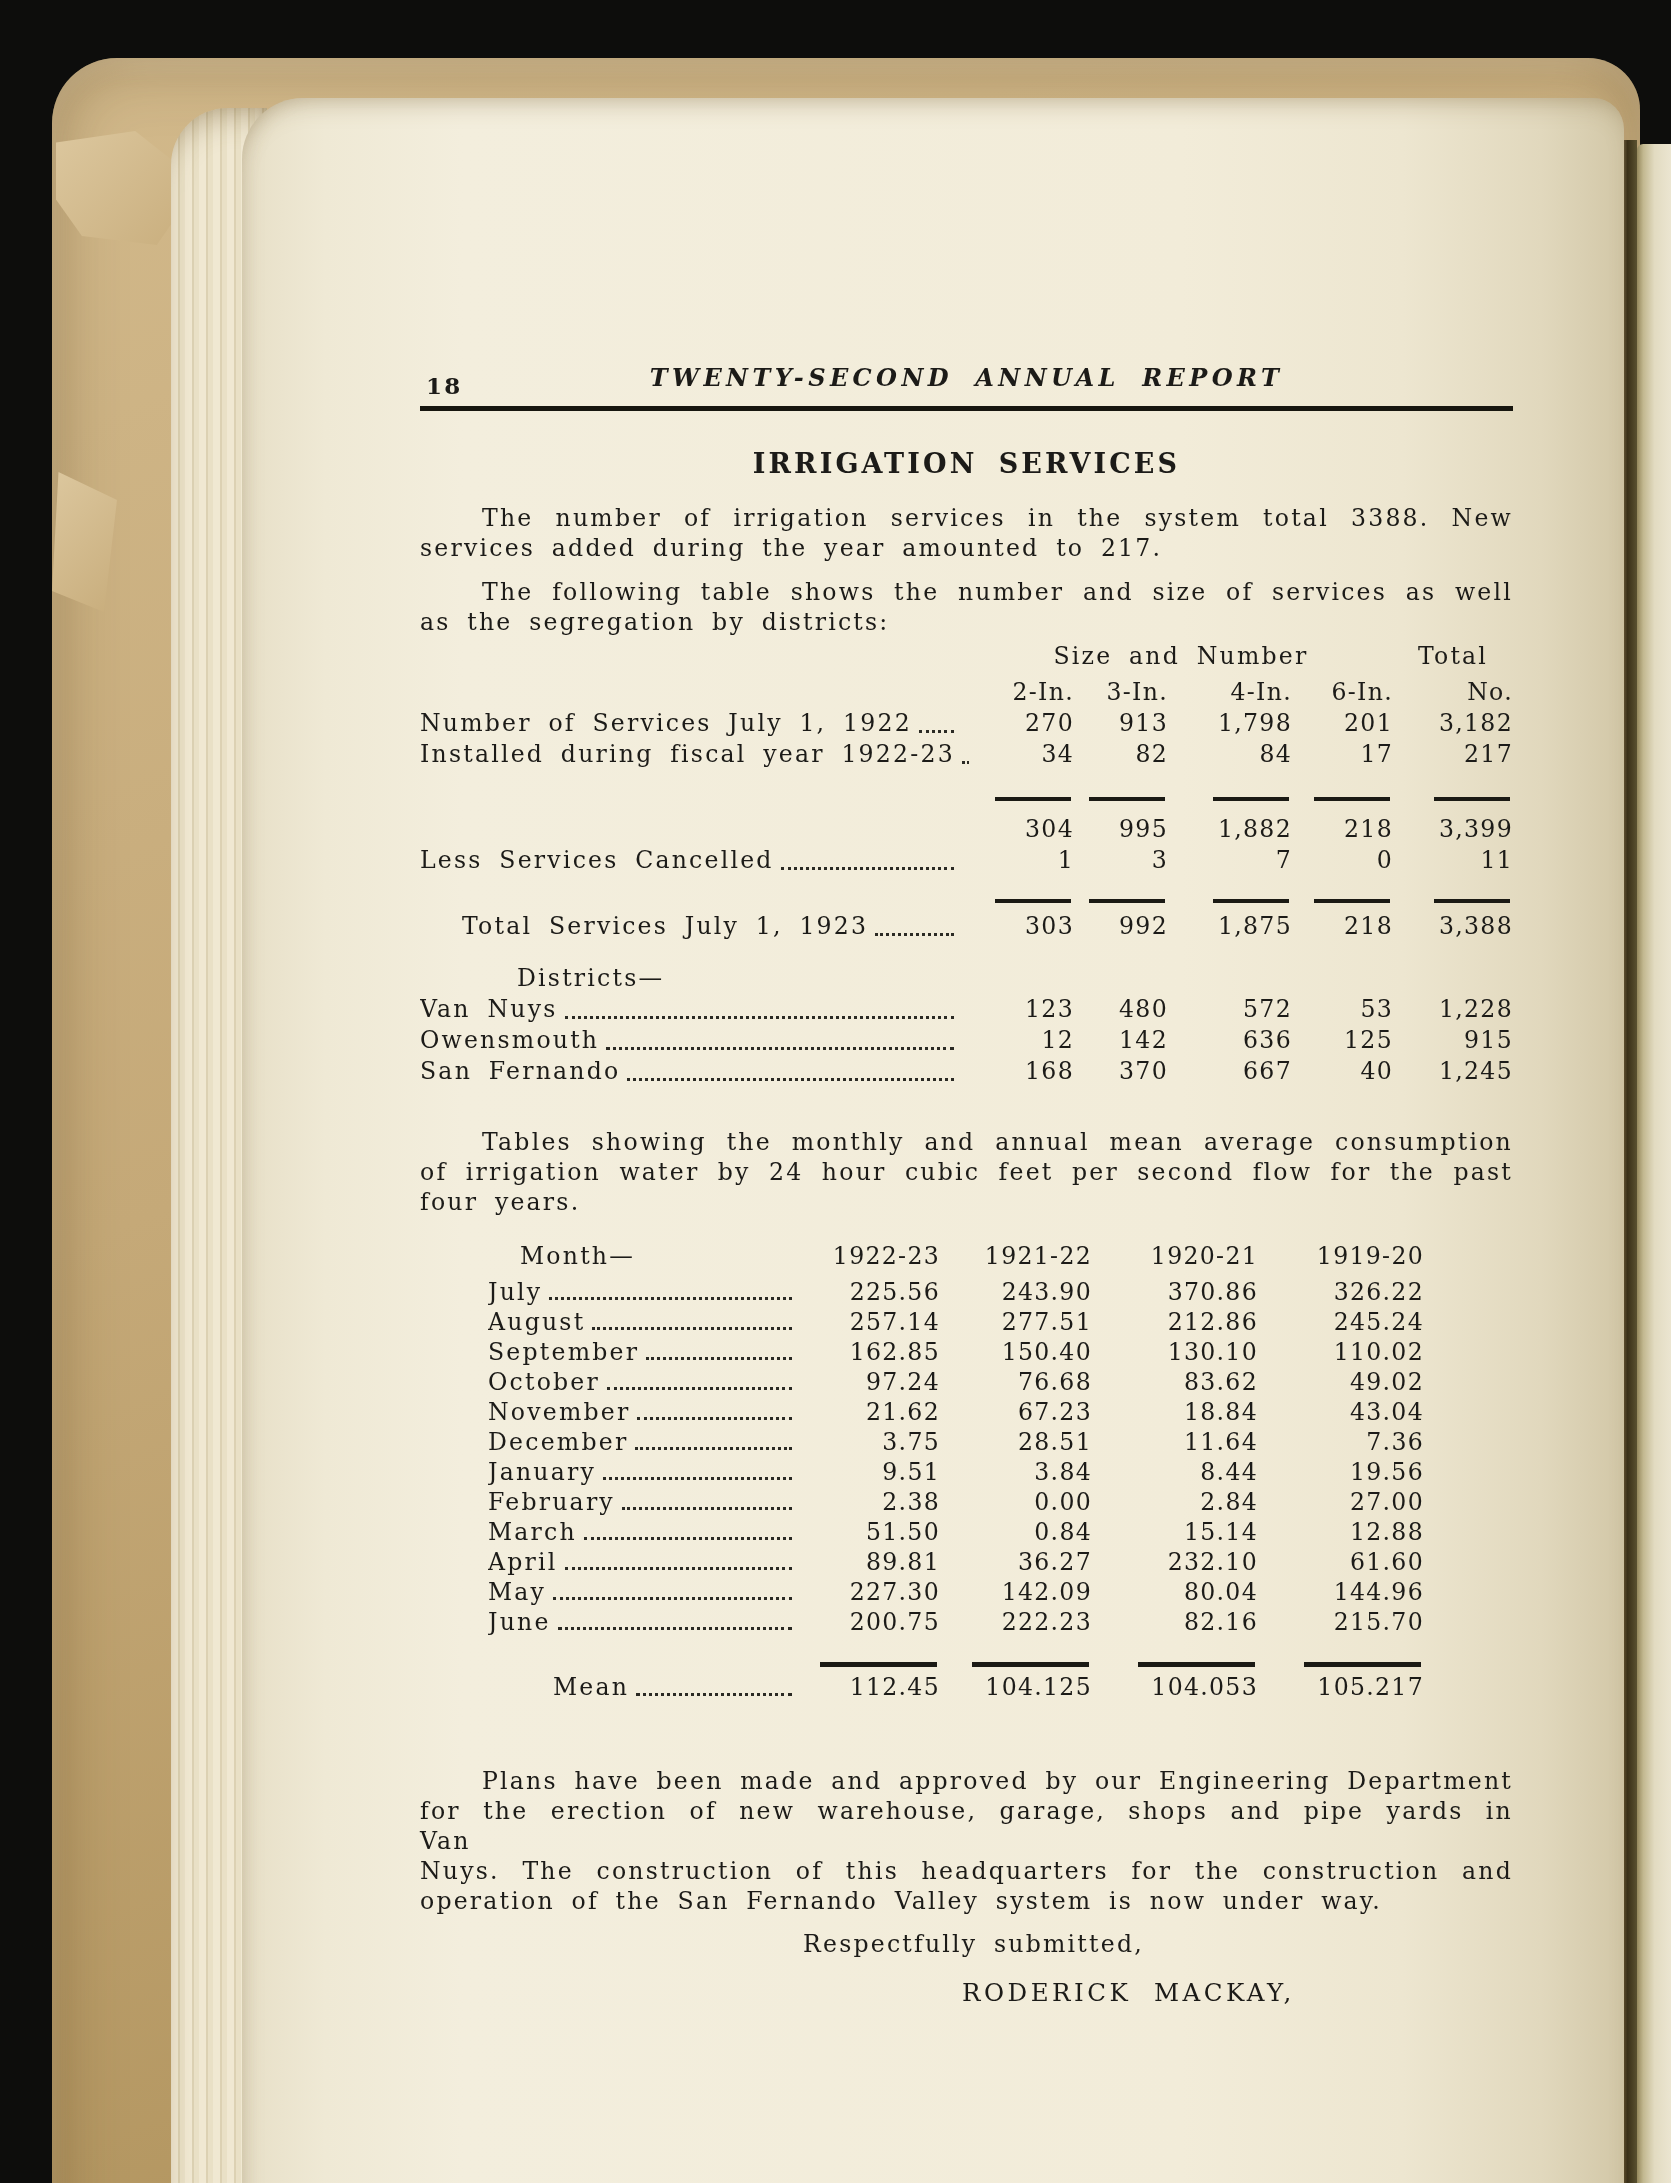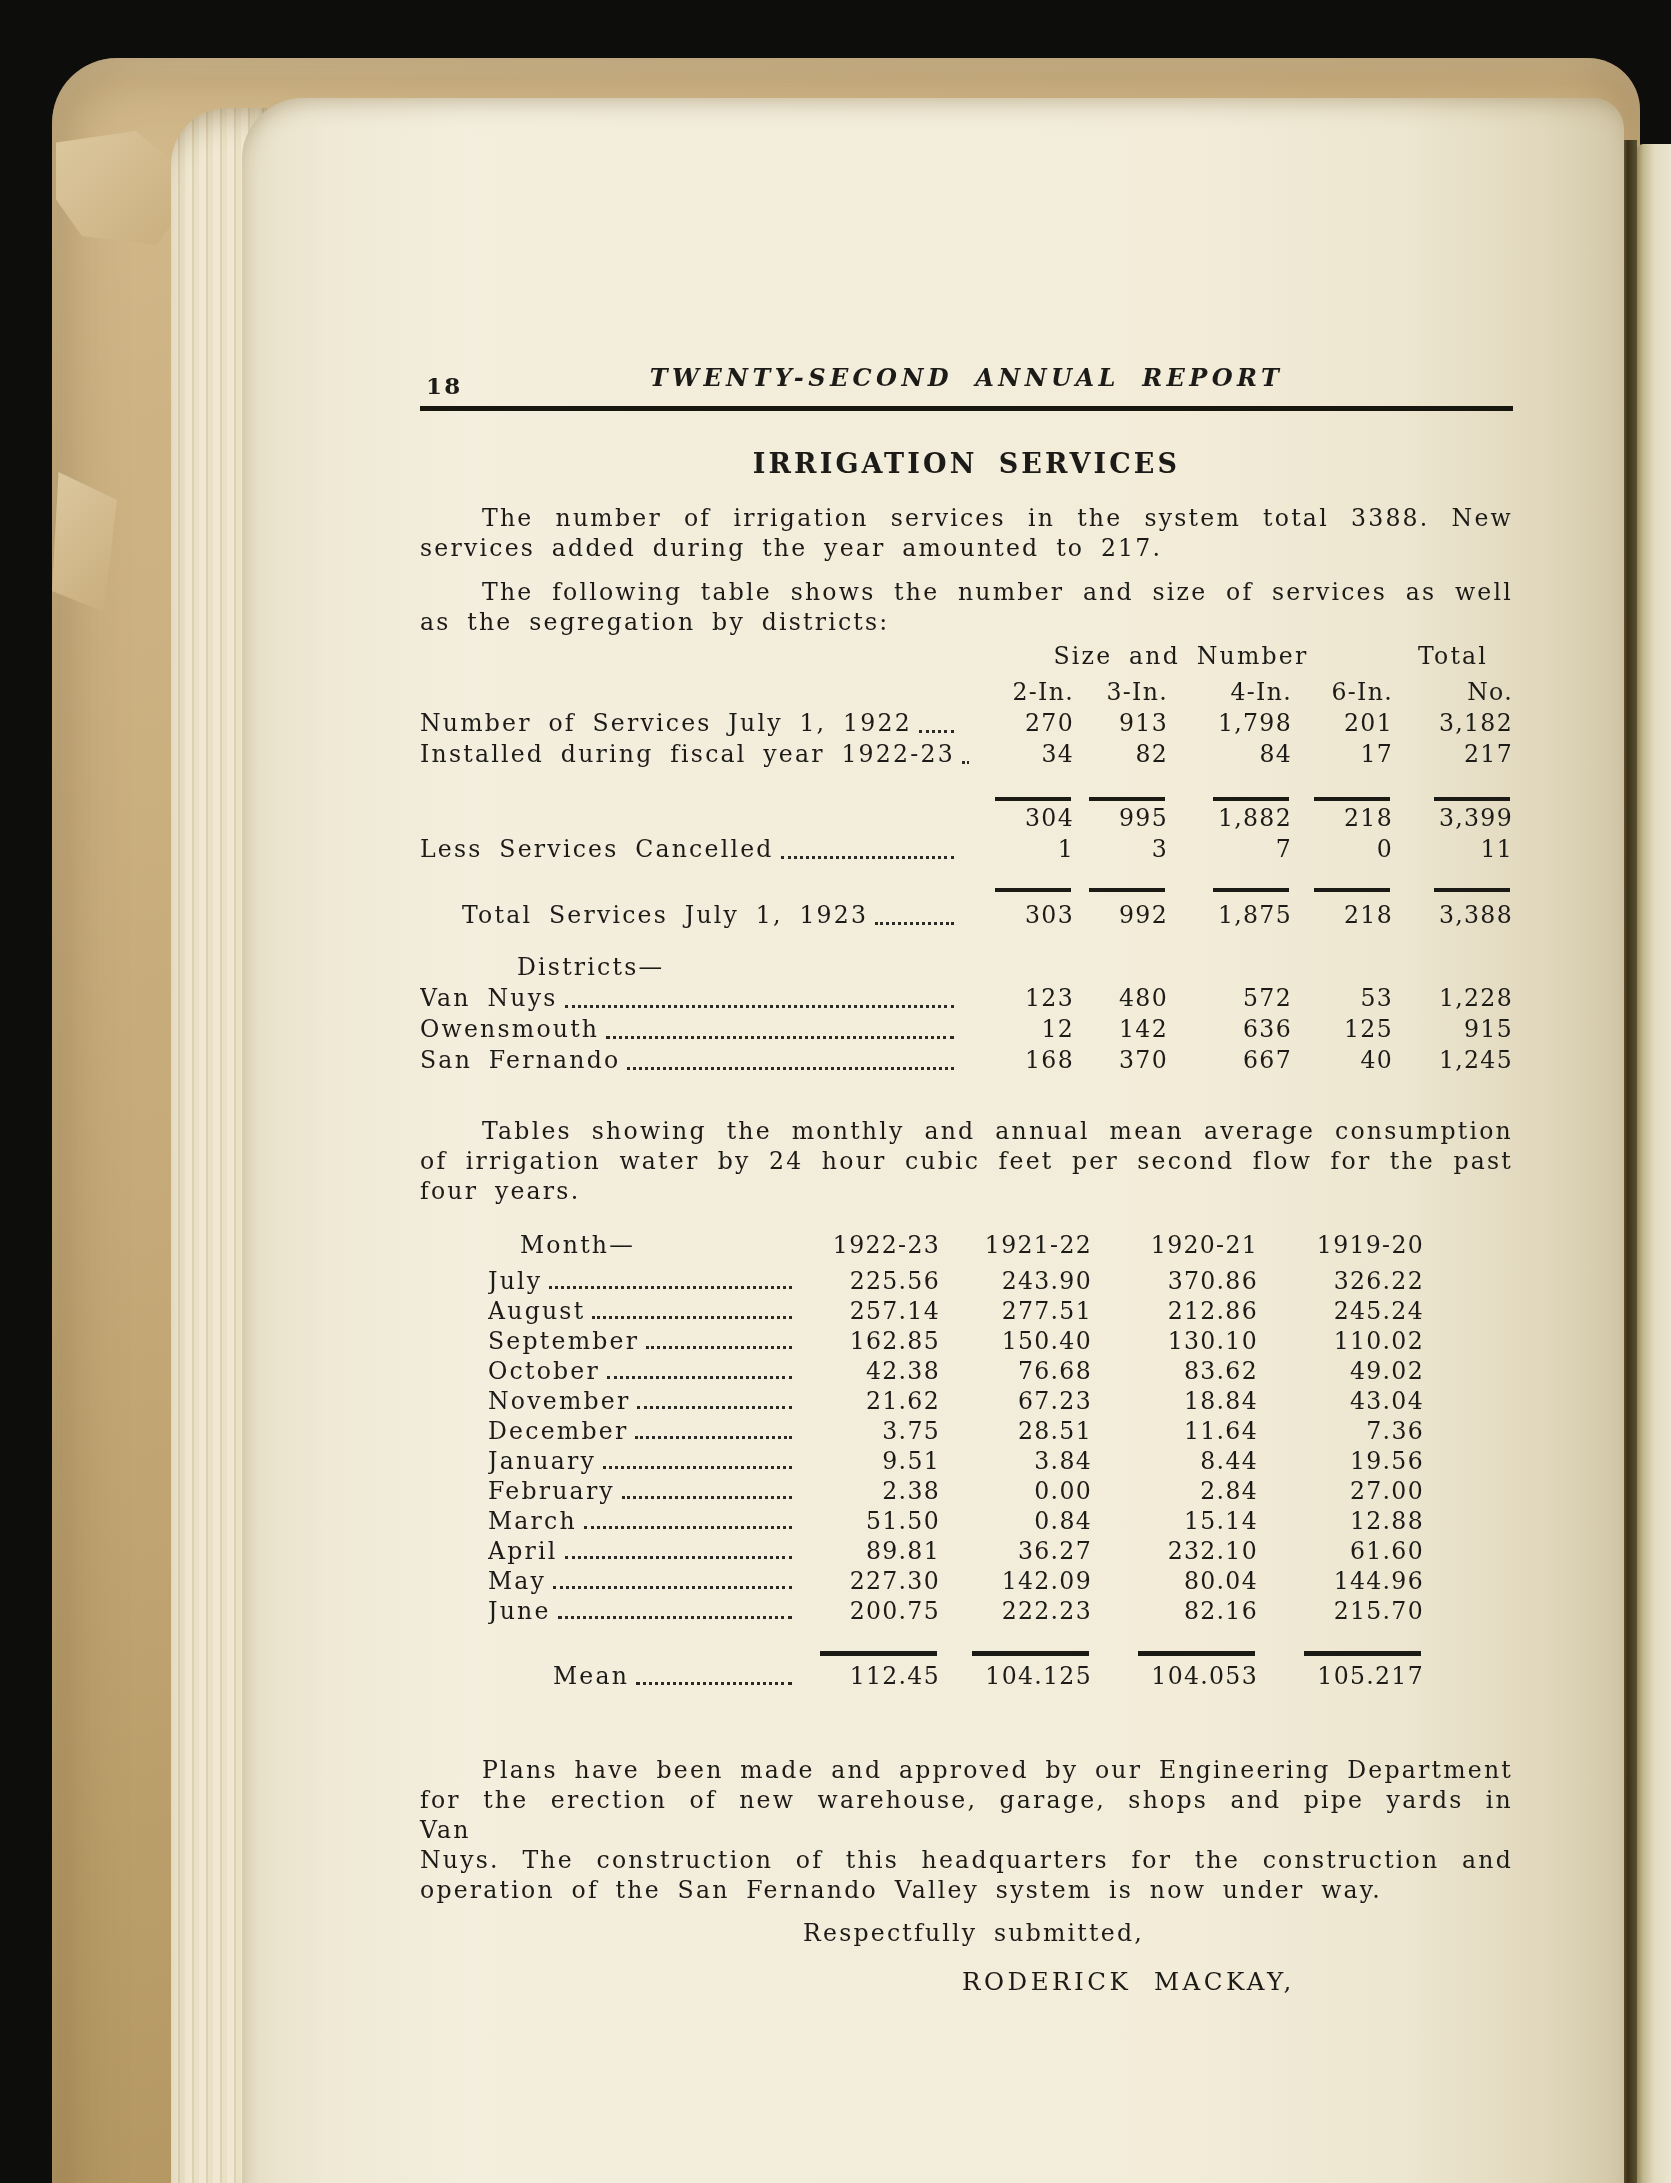--- a/index.html
+++ b/index.html
@@ -88,21 +88,21 @@
   .svc .num{text-align:right;letter-spacing:1.3px;}
   .svc .gh-size{grid-column:2/6;text-align:center;}
   .svc .gh-total{grid-column:6;text-align:center;}
   .svc .hrow{margin-top:5px;}
   .lblcell{display:flex;align-items:baseline;overflow:hidden;text-align:right;}
   .lblcell .txt{white-space:nowrap;}
   .leader{flex:1;min-width:13px;border-bottom:3.5px dotted #2b2a24;margin:0 15px 6.1px 7px;align-self:flex-end;}
   .rulerow{height:19px;margin-top:12.2px;}
   .rulerow .num .rl{display:inline-block;width:76px;height:3.9px;background:#1b1a14;margin-right:3.5px;vertical-align:middle;}
   .rulerow2{margin-top:8.7px;}
-  .sumrow{margin-top:2px;}
+  .sumrow{margin-top:13px;}
   .totrow{margin-top:7px;}
   .totrow .txt{padding-left:42px;}
   .subhead{margin-top:21px;padding-left:97px;}
   
   .mon{margin-top:24.5px;margin-left:68px;width:937px;line-height:30px;}
   .mon .grid{display:grid;grid-template-columns:323px 129px 152px 166px 166px;}
   .mon .num{text-align:right;letter-spacing:1.3px;}
   .mon .hdr .txt{padding-left:32px;}
   .mon .hrow{margin-bottom:5.2px;}
   .mon .leader{margin-right:19px;}
@@ -328,21 +328,21 @@
           <div class="num">162.85</div>
           <div class="num">150.40</div>
           <div class="num">130.10</div>
           <div class="num">110.02</div>
         </div>
         <div class="grid">
           <div class="lblcell">
               <span class="txt">October</span>
               <span class="leader"></span>
             </div>
-          <div class="num">42.38</div>
+          <div class="num">97.24</div>
           <div class="num">76.68</div>
           <div class="num">83.62</div>
           <div class="num">49.02</div>
         </div>
         <div class="grid">
           <div class="lblcell">
               <span class="txt">November</span>
               <span class="leader"></span>
             </div>
           <div class="num">21.62</div>

